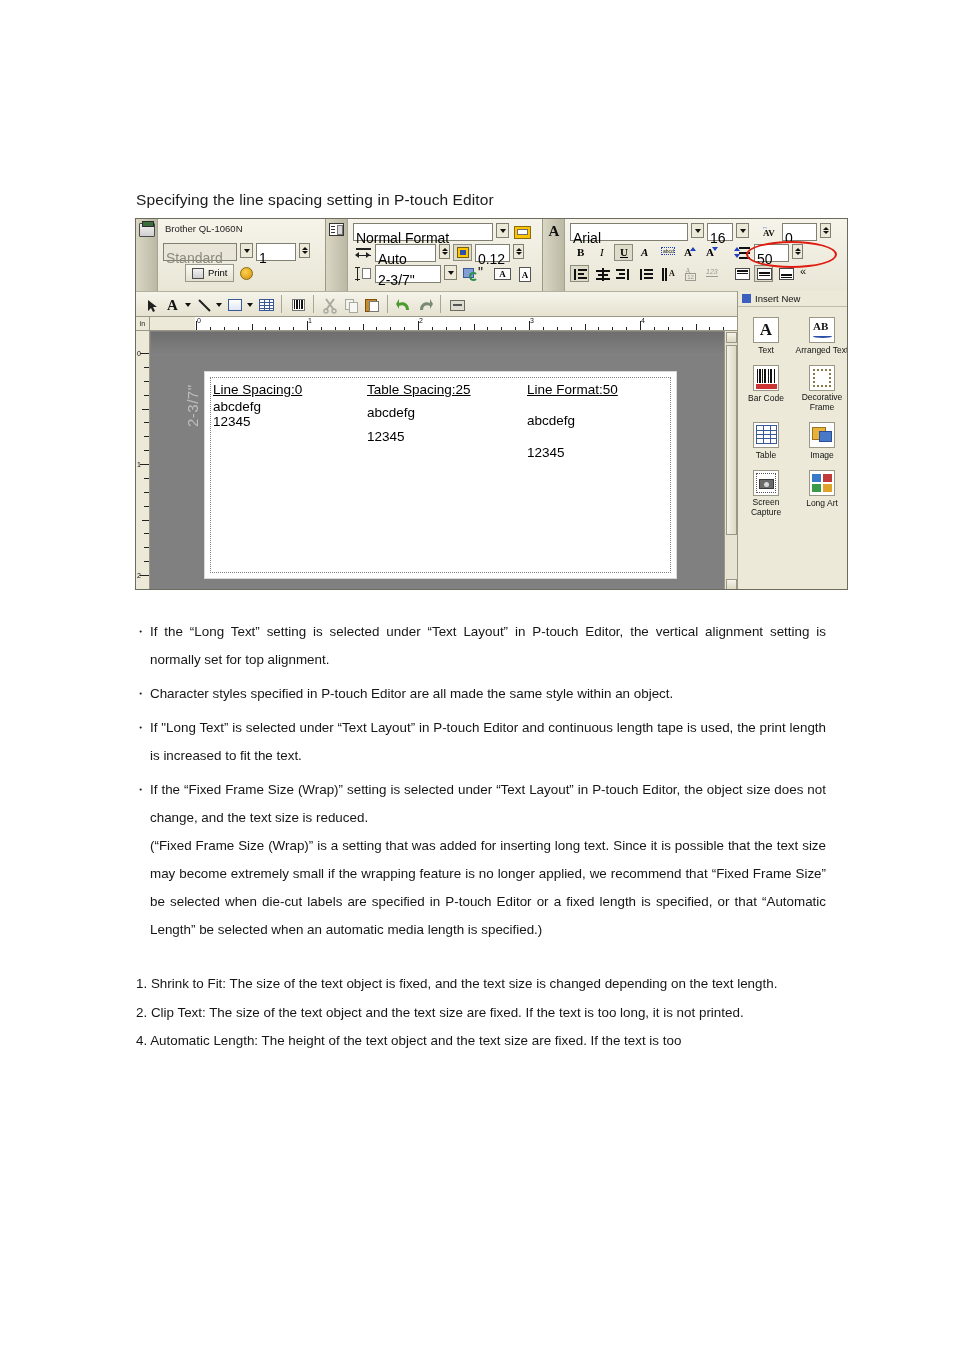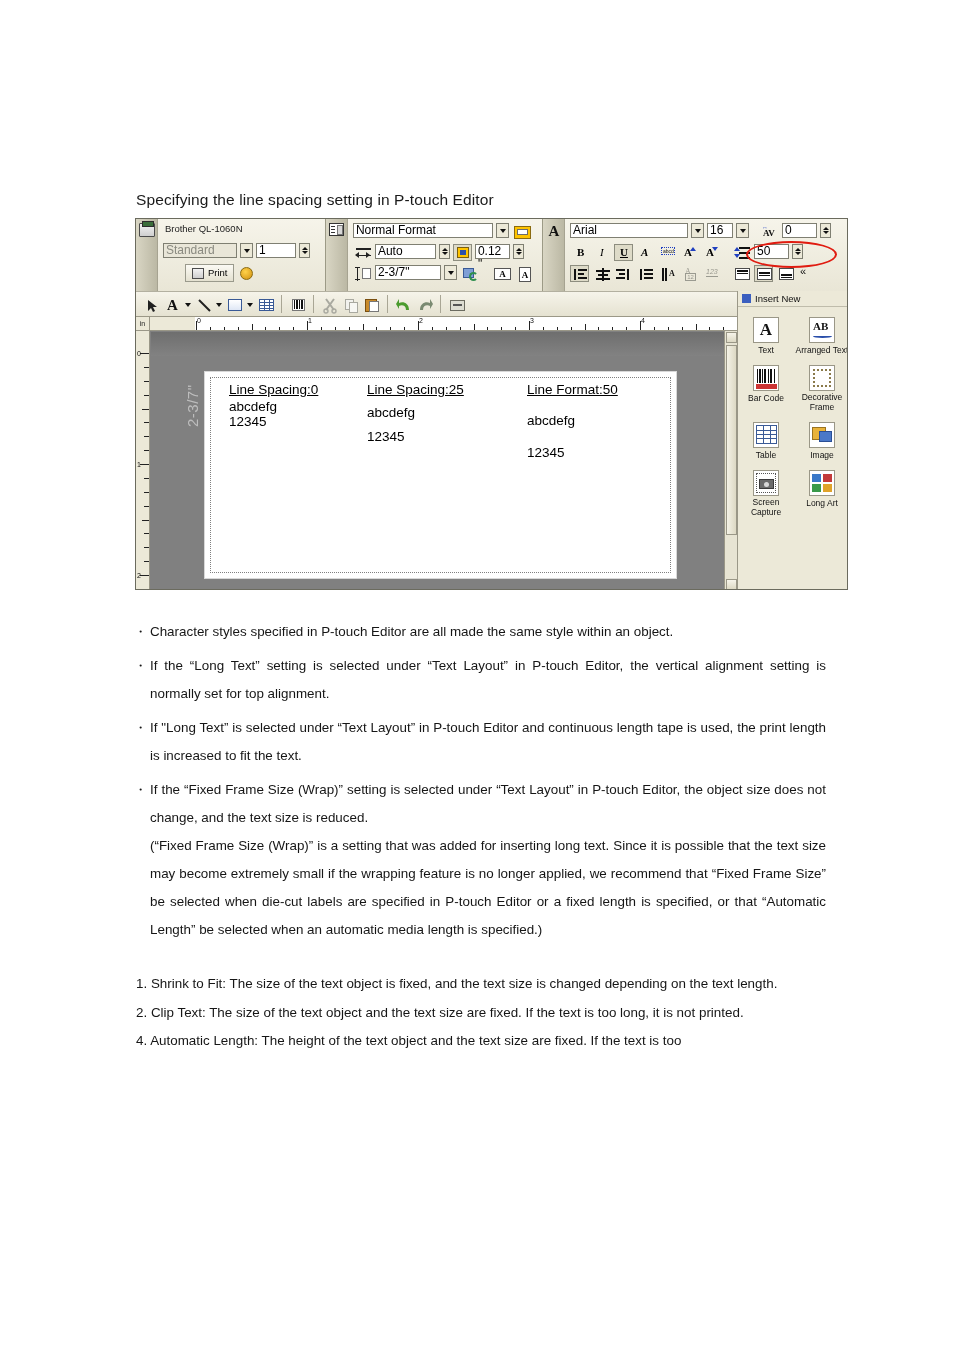--- a/index.html
+++ b/index.html
@@ -50,21 +50,21 @@
     position:relative;
   }
   .grp .tabicon{
     position:absolute; left:3px; top:4px; width:16px; height:16px;
   }
   .grp .body { padding:4px 5px 0 5px; position:relative; }
 
   
   .fld {
     background:#fff; border:1px solid #7f7f72; height:15px;
-    font-size:12px; line-height:13px; padding:0 2px;
+    font-size:14px; line-height:13px; padding:8px 2px;
     display:inline-block; vertical-align:middle; color:#000;
     font-family:"Liberation Sans",sans-serif;
   }
   .fld.gray { background:#e9e6d8; color:#8a8a80; }
   .arrowbtn{
     display:inline-block; vertical-align:middle;
     width:13px; height:15px; background:#ece9d8;
     border:1px solid #7f7f72; position:relative;
   }
   .arrowbtn:after{
@@ -626,28 +626,28 @@
       </div>
 
       <div class="canvas">
         <div class="shade"></div>
         <div class="tapeLabel">2-3/7"</div>
         <div class="autoLabel">Auto</div>
 
         <div class="label">
           <div class="labelInner"></div>
 
-          <div class="col" style="left:24px;">
+          <div class="col" style="left:8px;">
             <div class="colTitle">Line Spacing:0</div>
             <div class="colLine" style="margin-top:2px;">abcdefg</div>
             <div class="colLine" style="margin-top:0px;">12345</div>
           </div>
 
           <div class="col" style="left:162px;">
-            <div class="colTitle">Line Spacing:25</div>
+            <div class="colTitle">Table Spacing:25</div>
             <div class="colLine" style="margin-top:8px;">abcdefg</div>
             <div class="colLine" style="margin-top:9px;">12345</div>
           </div>
 
           <div class="col" style="left:322px;">
             <div class="colTitle">Line Format:50</div>
             <div class="colLine" style="margin-top:16px;">abcdefg</div>
             <div class="colLine" style="margin-top:17px;">12345</div>
           </div>
         </div>
@@ -734,22 +734,22 @@
             <span style="position:absolute;left:13px;top:13px;width:9px;height:8px;background:#e0a32a;"></span>
           </div>
           <div class="celllbl">Long Art</div>
         </div>
       </div>
     </div>
 
   </div>
 
   <div class="bodywrap">
+    <div class="bullet">If the “Long Text” setting is selected under “Text Layout” in P-touch Editor, the vertical alignment setting is normally set for top alignment.</div>
     <div class="bullet">Character styles specified in P-touch Editor are all made the same style within an object.</div>
-    <div class="bullet">If the “Long Text” setting is selected under “Text Layout” in P-touch Editor, the vertical alignment setting is normally set for top alignment.</div>
     <div class="bullet">If "Long Text” is selected under “Text Layout” in P-touch Editor and continuous length tape is used, the print length is increased to fit the text.</div>
     <div class="bullet" style="margin-bottom:0">If the “Fixed Frame Size (Wrap)” setting is selected under “Text Layout” in P-touch Editor, the object size does not change, and the text size is reduced.</div>
     <div class="plain">(“Fixed Frame Size (Wrap)” is a setting that was added for inserting long text. Since it is possible that the text size may become extremely small if the wrapping feature is no longer applied, we recommend that “Fixed Frame Size” be selected when die-cut labels are specified in P-touch Editor or a fixed length is specified, or that “Automatic Length” be selected when an automatic media length is specified.)</div>
 
     <div class="numlist">
       <div class="numitem">1.  Shrink to Fit: The size of the text object is fixed, and the text size is changed depending on the text length.</div>
       <div class="numitem">2.  Clip Text: The size of the text object and the text size are fixed. If the text is too long, it is not printed.</div>
       <div class="numitem">4.  Automatic Length: The height of the text object and the text size are fixed. If the text is too</div>
     </div>
   </div>

